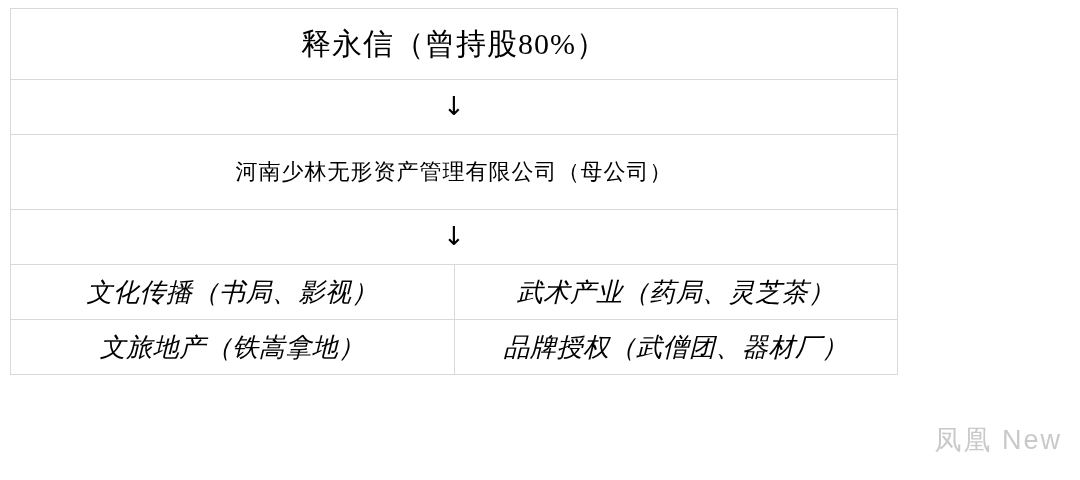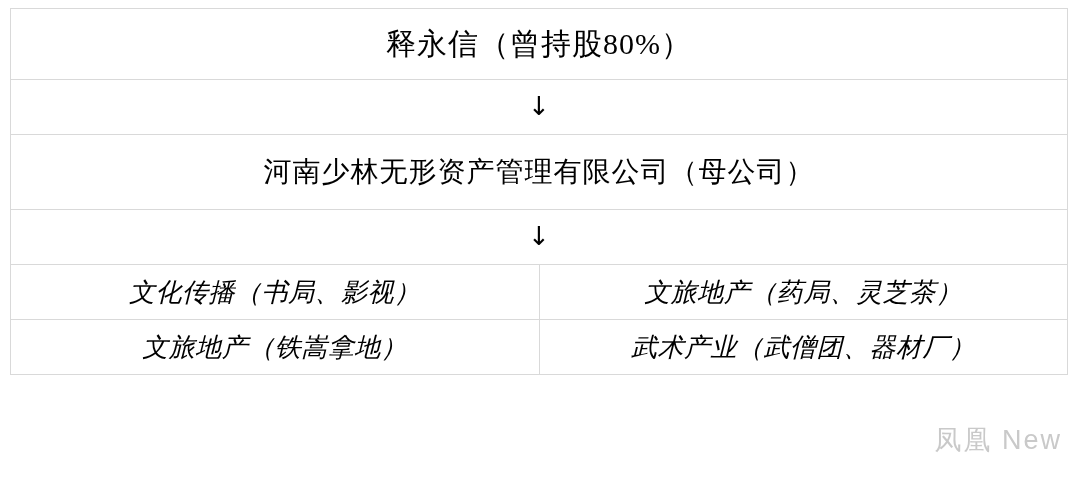--- a/index.html
+++ b/index.html
@@ -13,21 +13,21 @@
     font-family: "Liberation Serif", "DejaVu Serif", serif;
     color: #000000;
     position: relative;
     overflow: hidden;
   }
 
   .diagram {
     position: absolute;
     left: 10px;
     top: 8px;
-    width: 1058px;
+    width: 888px;
     border-collapse: collapse;
     table-layout: fixed;
   }
 
   .diagram td {
     border: 1px solid #d9d9d9;
     text-align: center;
     vertical-align: middle;
     padding: 0;
   }
@@ -39,21 +39,21 @@
   }
 
   .row-arrow td {
     height: 54px;
     font-size: 24px;
     color: #000;
   }
 
   .row-parent td {
     height: 74px;
-    font-size: 28px;
+    font-size: 22px;
     letter-spacing: 1px;
   }
 
   .row-biz td {
     height: 54px;
     font-size: 26px;
     letter-spacing: 0.5px;
   }
 
   .biz-cell {
@@ -99,25 +99,25 @@
   <tr class="row-parent">
     <td colspan="2">河南少林无形资产管理有限公司（母公司）</td>
   </tr>
   <tr class="row-arrow">
     <td colspan="2">
       <span class="arrow-glyph">↓</span>
     </td>
   </tr>
   <tr class="row-biz">
     <td class="biz-cell">文化传播（书局、影视）</td>
-    <td class="biz-cell">文旅地产（药局、灵芝茶）</td>
+    <td class="biz-cell">武术产业（药局、灵芝茶）</td>
   </tr>
   <tr class="row-biz">
     <td class="biz-cell">文旅地产（铁嵩拿地）</td>
-    <td class="biz-cell">武术产业（武僧团、器材厂）</td>
+    <td class="biz-cell">品牌授权（武僧团、器材厂）</td>
   </tr>
 </tbody>
   </table>
 
 <div class="watermark">
   <span class="wm-cn">凤凰</span>
   <span>New</span>
 </div>
 
 </body></html>

